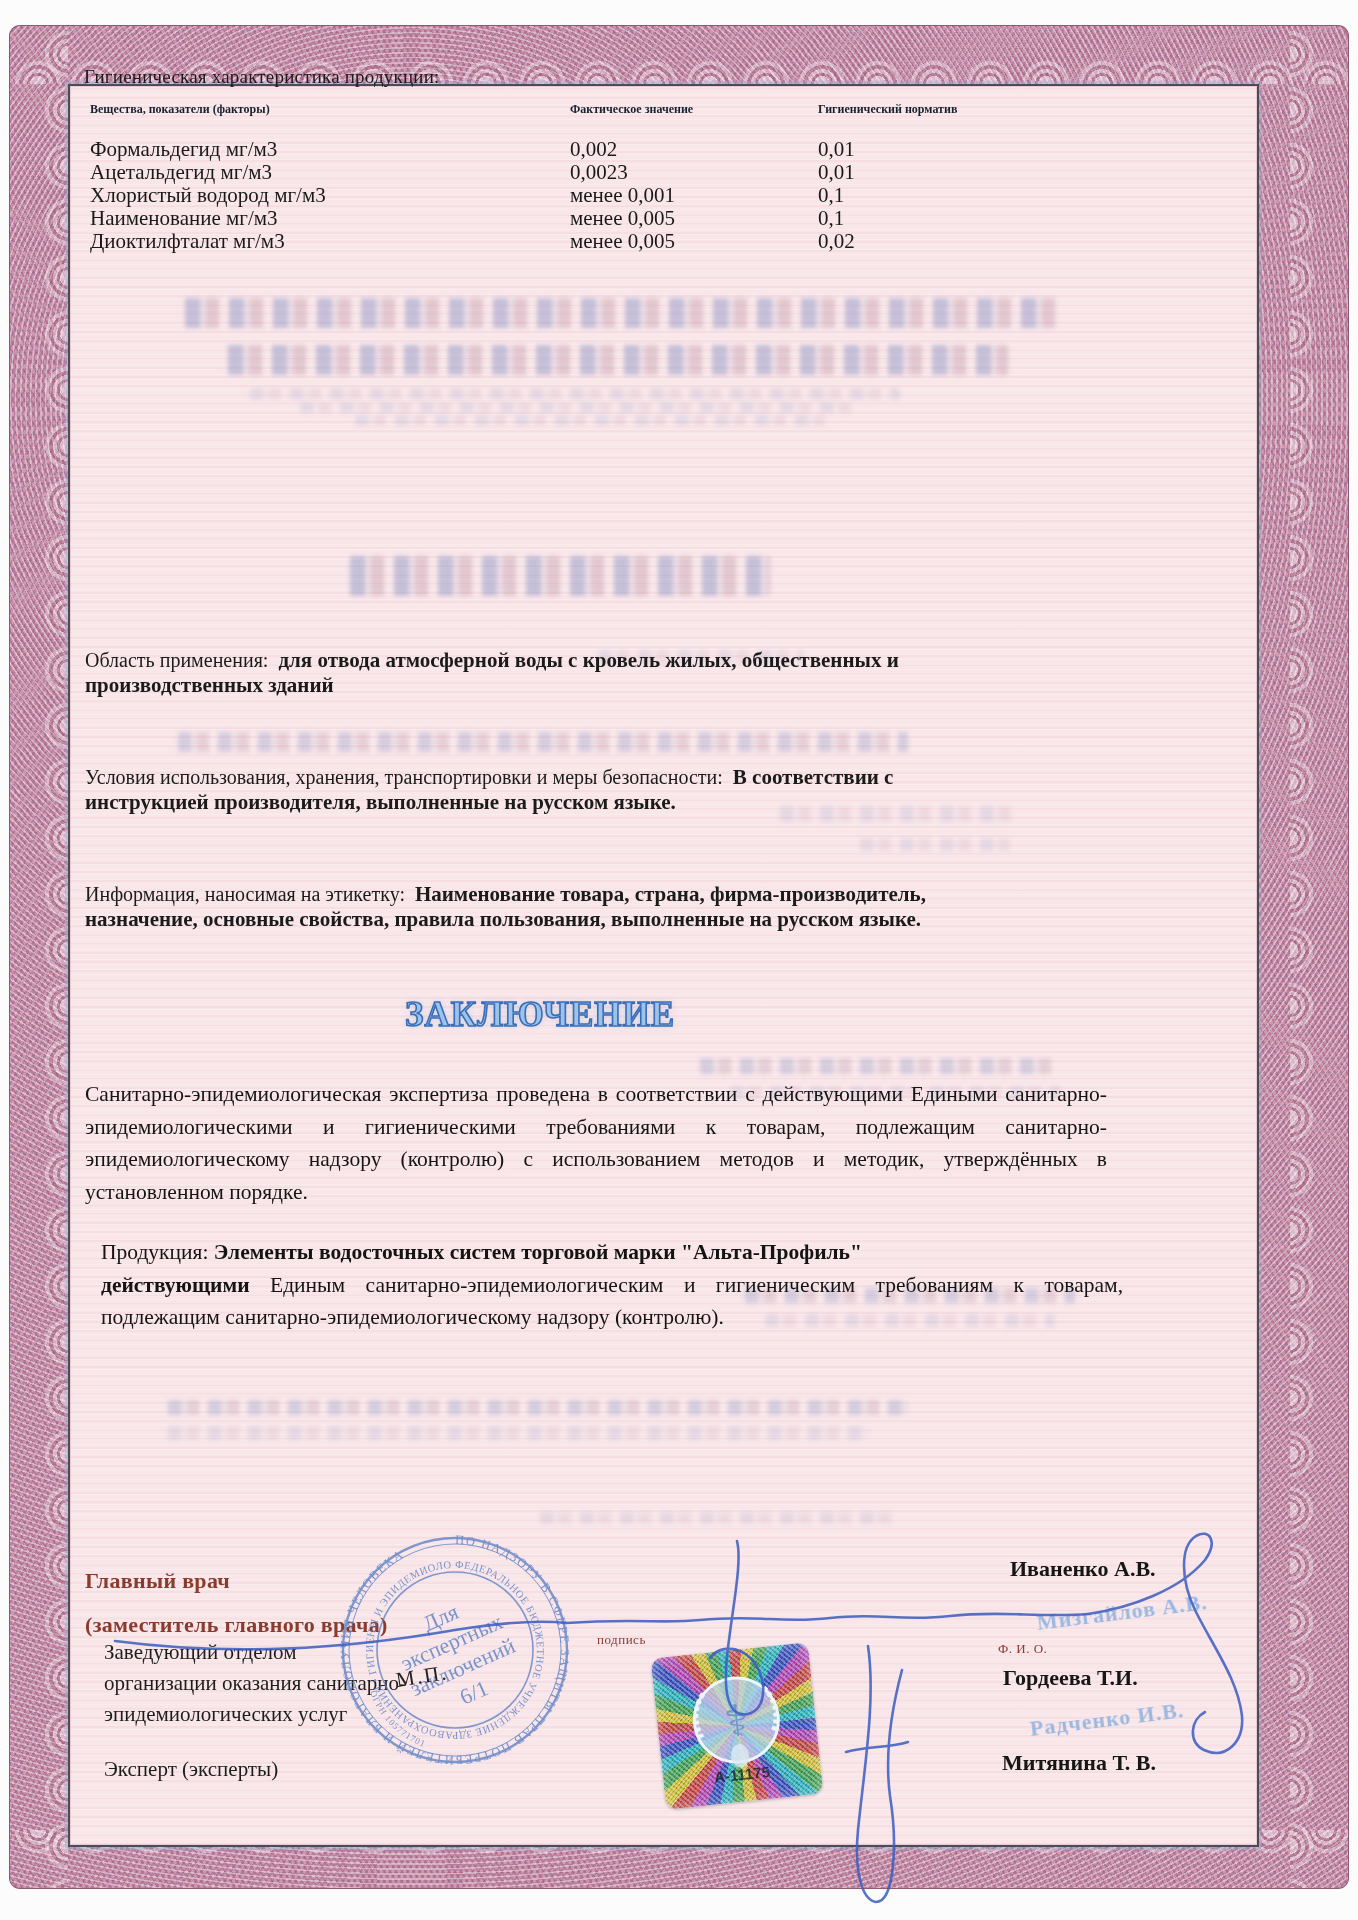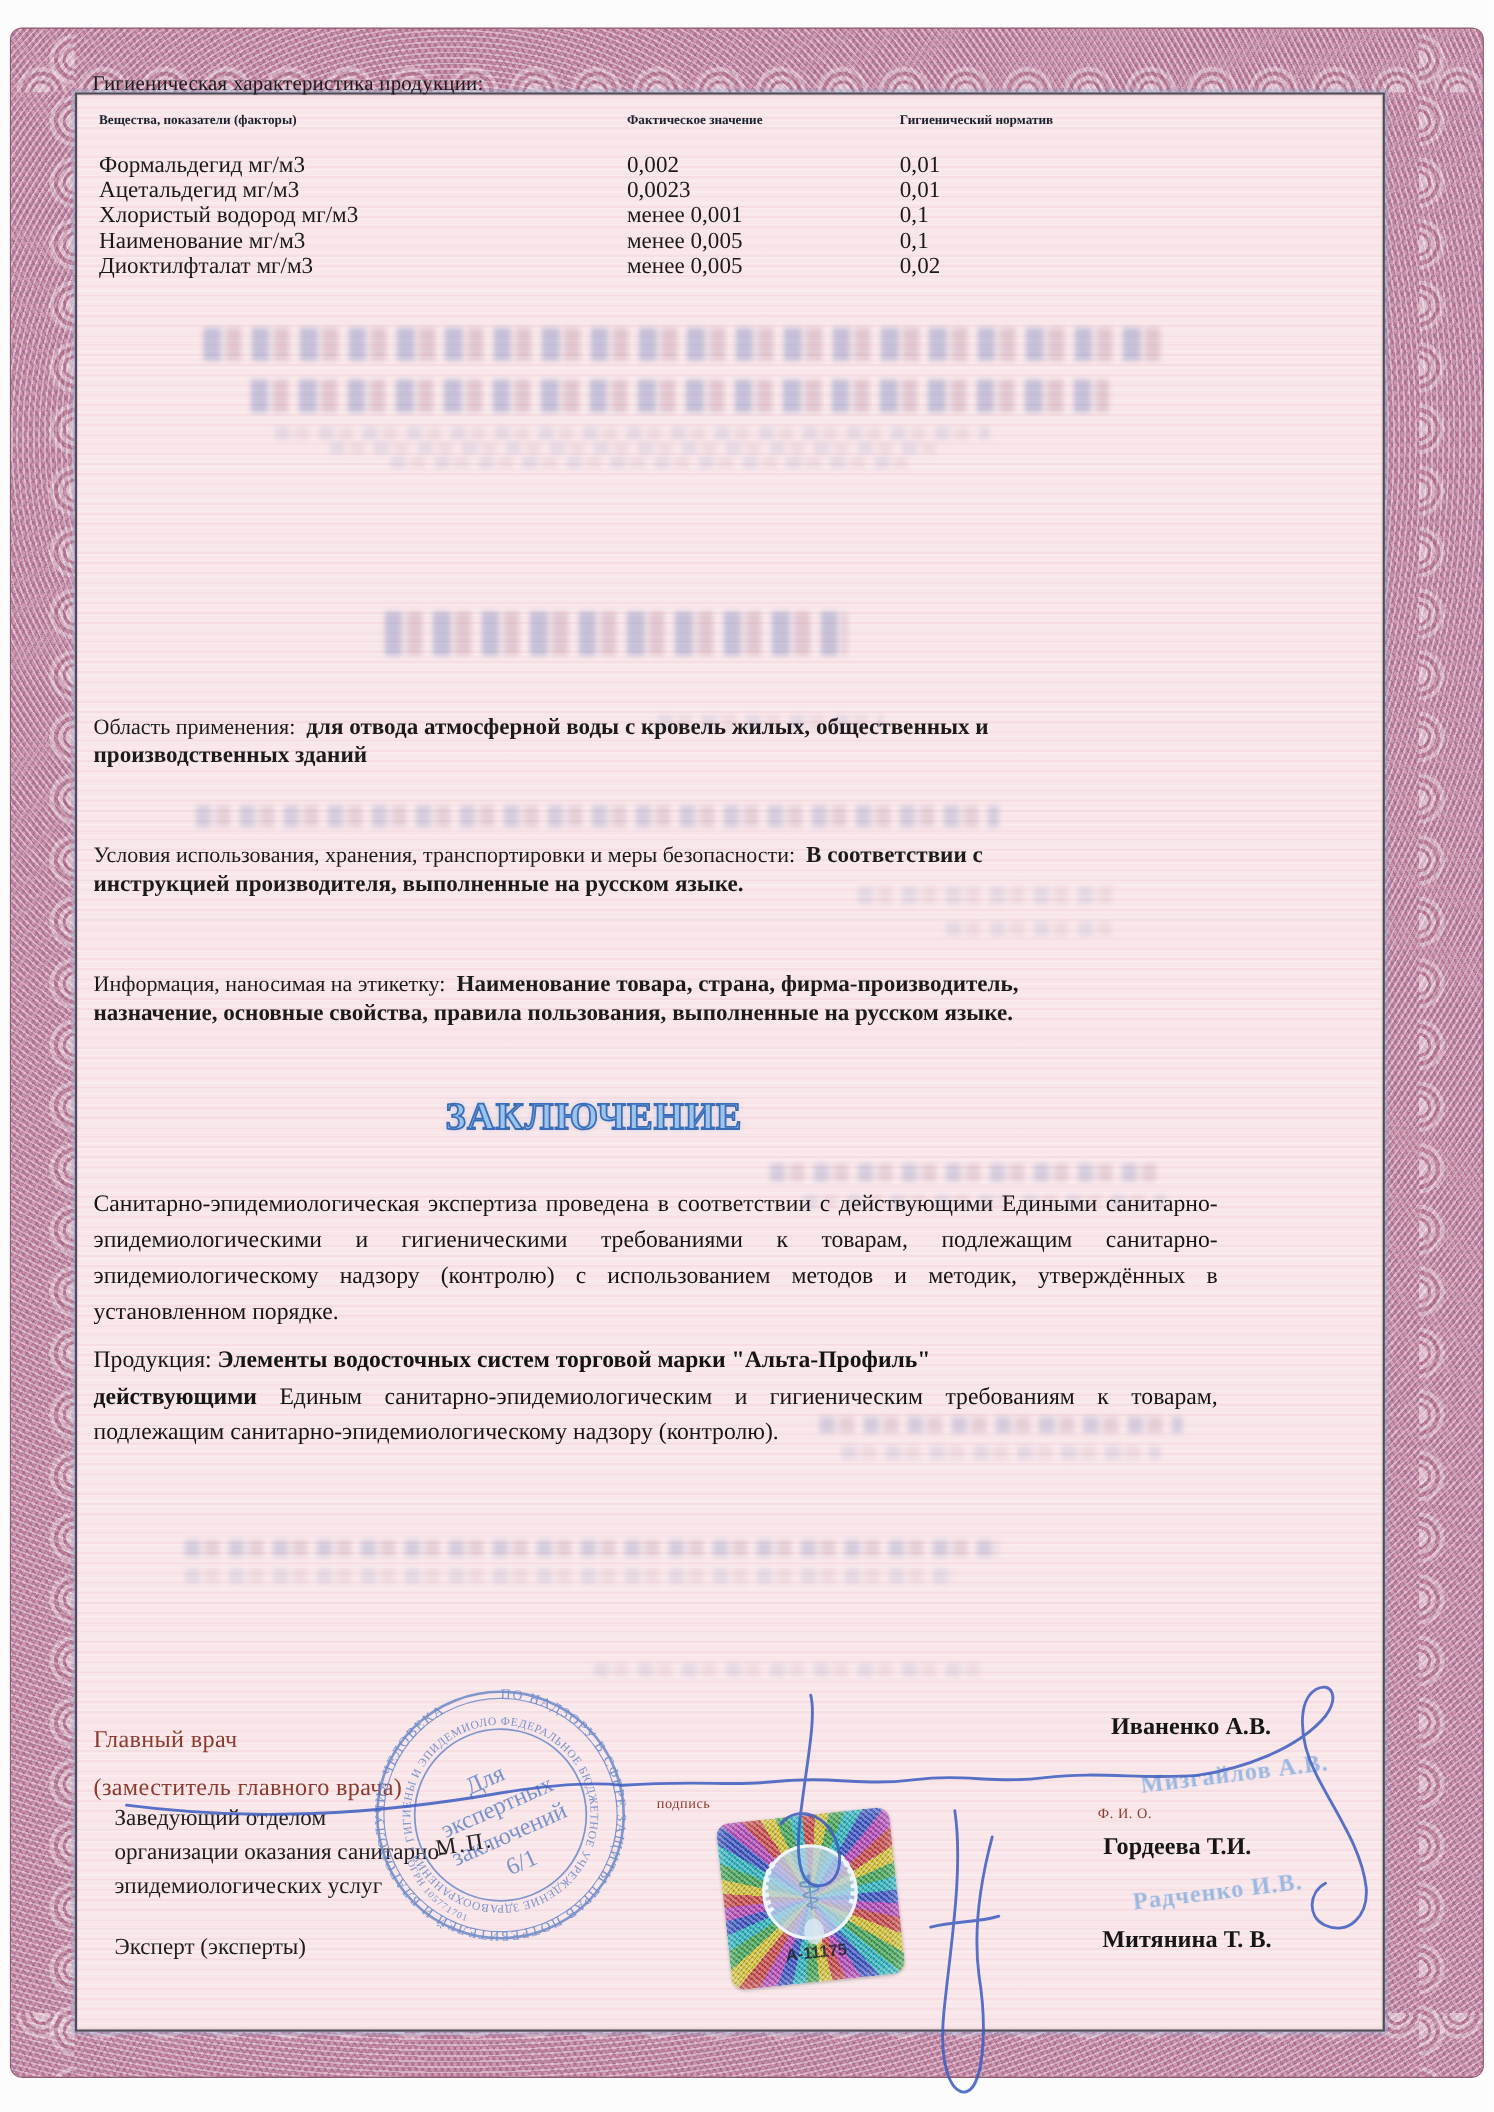--- a/index.html
+++ b/index.html
@@ -37,21 +37,21 @@
   .row{position:absolute;left:0;width:100%;height:24px;}
   .c1{position:absolute;left:90px;}
   .c2{position:absolute;left:570px;}
   .c3{position:absolute;left:818px;}
   .sec{font-size:20px;line-height:25px;}
   .sec b{font-size:21px;}
   .big-heading{font-weight:bold;font-size:35px;letter-spacing:1px;color:#9cc4ea;
     -webkit-text-stroke:1.6px #3a6db8;text-shadow:0 0 2px rgba(255,255,255,.65),0 0 6px rgba(90,140,200,.35);
     text-align:center;}
   .para{font-size:21.5px;line-height:32.5px;text-align:justify;color:#141414;}
-  .brick{color:#8a3b2d;font-weight:normal;font-size:22px;letter-spacing:.3px;}
+  .brick{color:#8a3b2d;font-weight:bold;font-size:22px;letter-spacing:.3px;}
   .roleline{font-size:21px;color:#1d1d1d;}
   .caption{color:#8a3b2d;font-size:13px;letter-spacing:.5px;}
   .fio-name{font-weight:bold;font-size:22px;color:#161616;}
   .stamp-name{color:#8fb2e0;font-weight:bold;font-size:22px;letter-spacing:1px;opacity:.88;
     transform:rotate(-7deg);transform-origin:left center;filter:blur(.3px);}
   
   .ghost{position:absolute;border-radius:2px;filter:blur(2.2px);
     background-image:repeating-linear-gradient(90deg, rgba(104,124,186,.24) 0 13px, rgba(104,124,186,.06) 13px 19px, rgba(140,90,120,.16) 19px 31px, transparent 31px 40px);}
   .ghost.strong{background-image:repeating-linear-gradient(90deg, rgba(92,112,180,.32) 0 15px, rgba(92,112,180,.08) 15px 21px, rgba(150,90,120,.22) 21px 34px, transparent 34px 44px);}
   .ghost.faint{opacity:.55;}
@@ -147,21 +147,21 @@
 
   <p class="abs sec" style="left:85px;top:882px;width:950px;margin:0;">
     <span>Информация, наносимая на этикетку:</span>&nbsp;
     <b>Наименование товара, страна, фирма-производитель, назначение, основные свойства, правила пользования, выполненные на русском языке.</b>
   </p>
 
   <div class="abs big-heading" style="left:405px;top:995px;width:270px;">ЗАКЛЮЧЕНИЕ</div>
 
   <p class="abs para" style="left:85px;top:1078px;width:1022px;margin:0;">Санитарно-эпидемиологическая экспертиза проведена в соответствии с действующими Едиными санитарно-эпидемиологическими и гигиеническими требованиями к товарам, подлежащим санитарно-эпидемиологическому надзору (контролю)  с использованием методов и методик, утверждённых в установленном порядке.</p>
 
-  <p class="abs para" style="left:85px;top:1220px;width:1022px;margin:0;">
+  <p class="abs para" style="left:85px;top:1220px;width:1022px;margin:16px;">
     <span>Продукция:</span>
     <b>Элементы водосточных систем торговой марки "Альта-Профиль"</b><br>
     <b>действующими</b>
     <span>Единым санитарно-эпидемиологическим и гигиеническим требованиям к товарам, подлежащим санитарно-эпидемиологическому надзору (контролю).</span>
   </p>
 
   <div class="abs brick" style="left:85px;top:1568px;">Главный врач</div>
   <div class="abs brick" style="left:85px;top:1612px;">(заместитель главного врача)</div>
   <div class="abs roleline" style="left:104px;top:1640px;">Заведующий отделом</div>
   <div class="abs roleline" style="left:104px;top:1671px;">организации оказания санитарно-</div>

